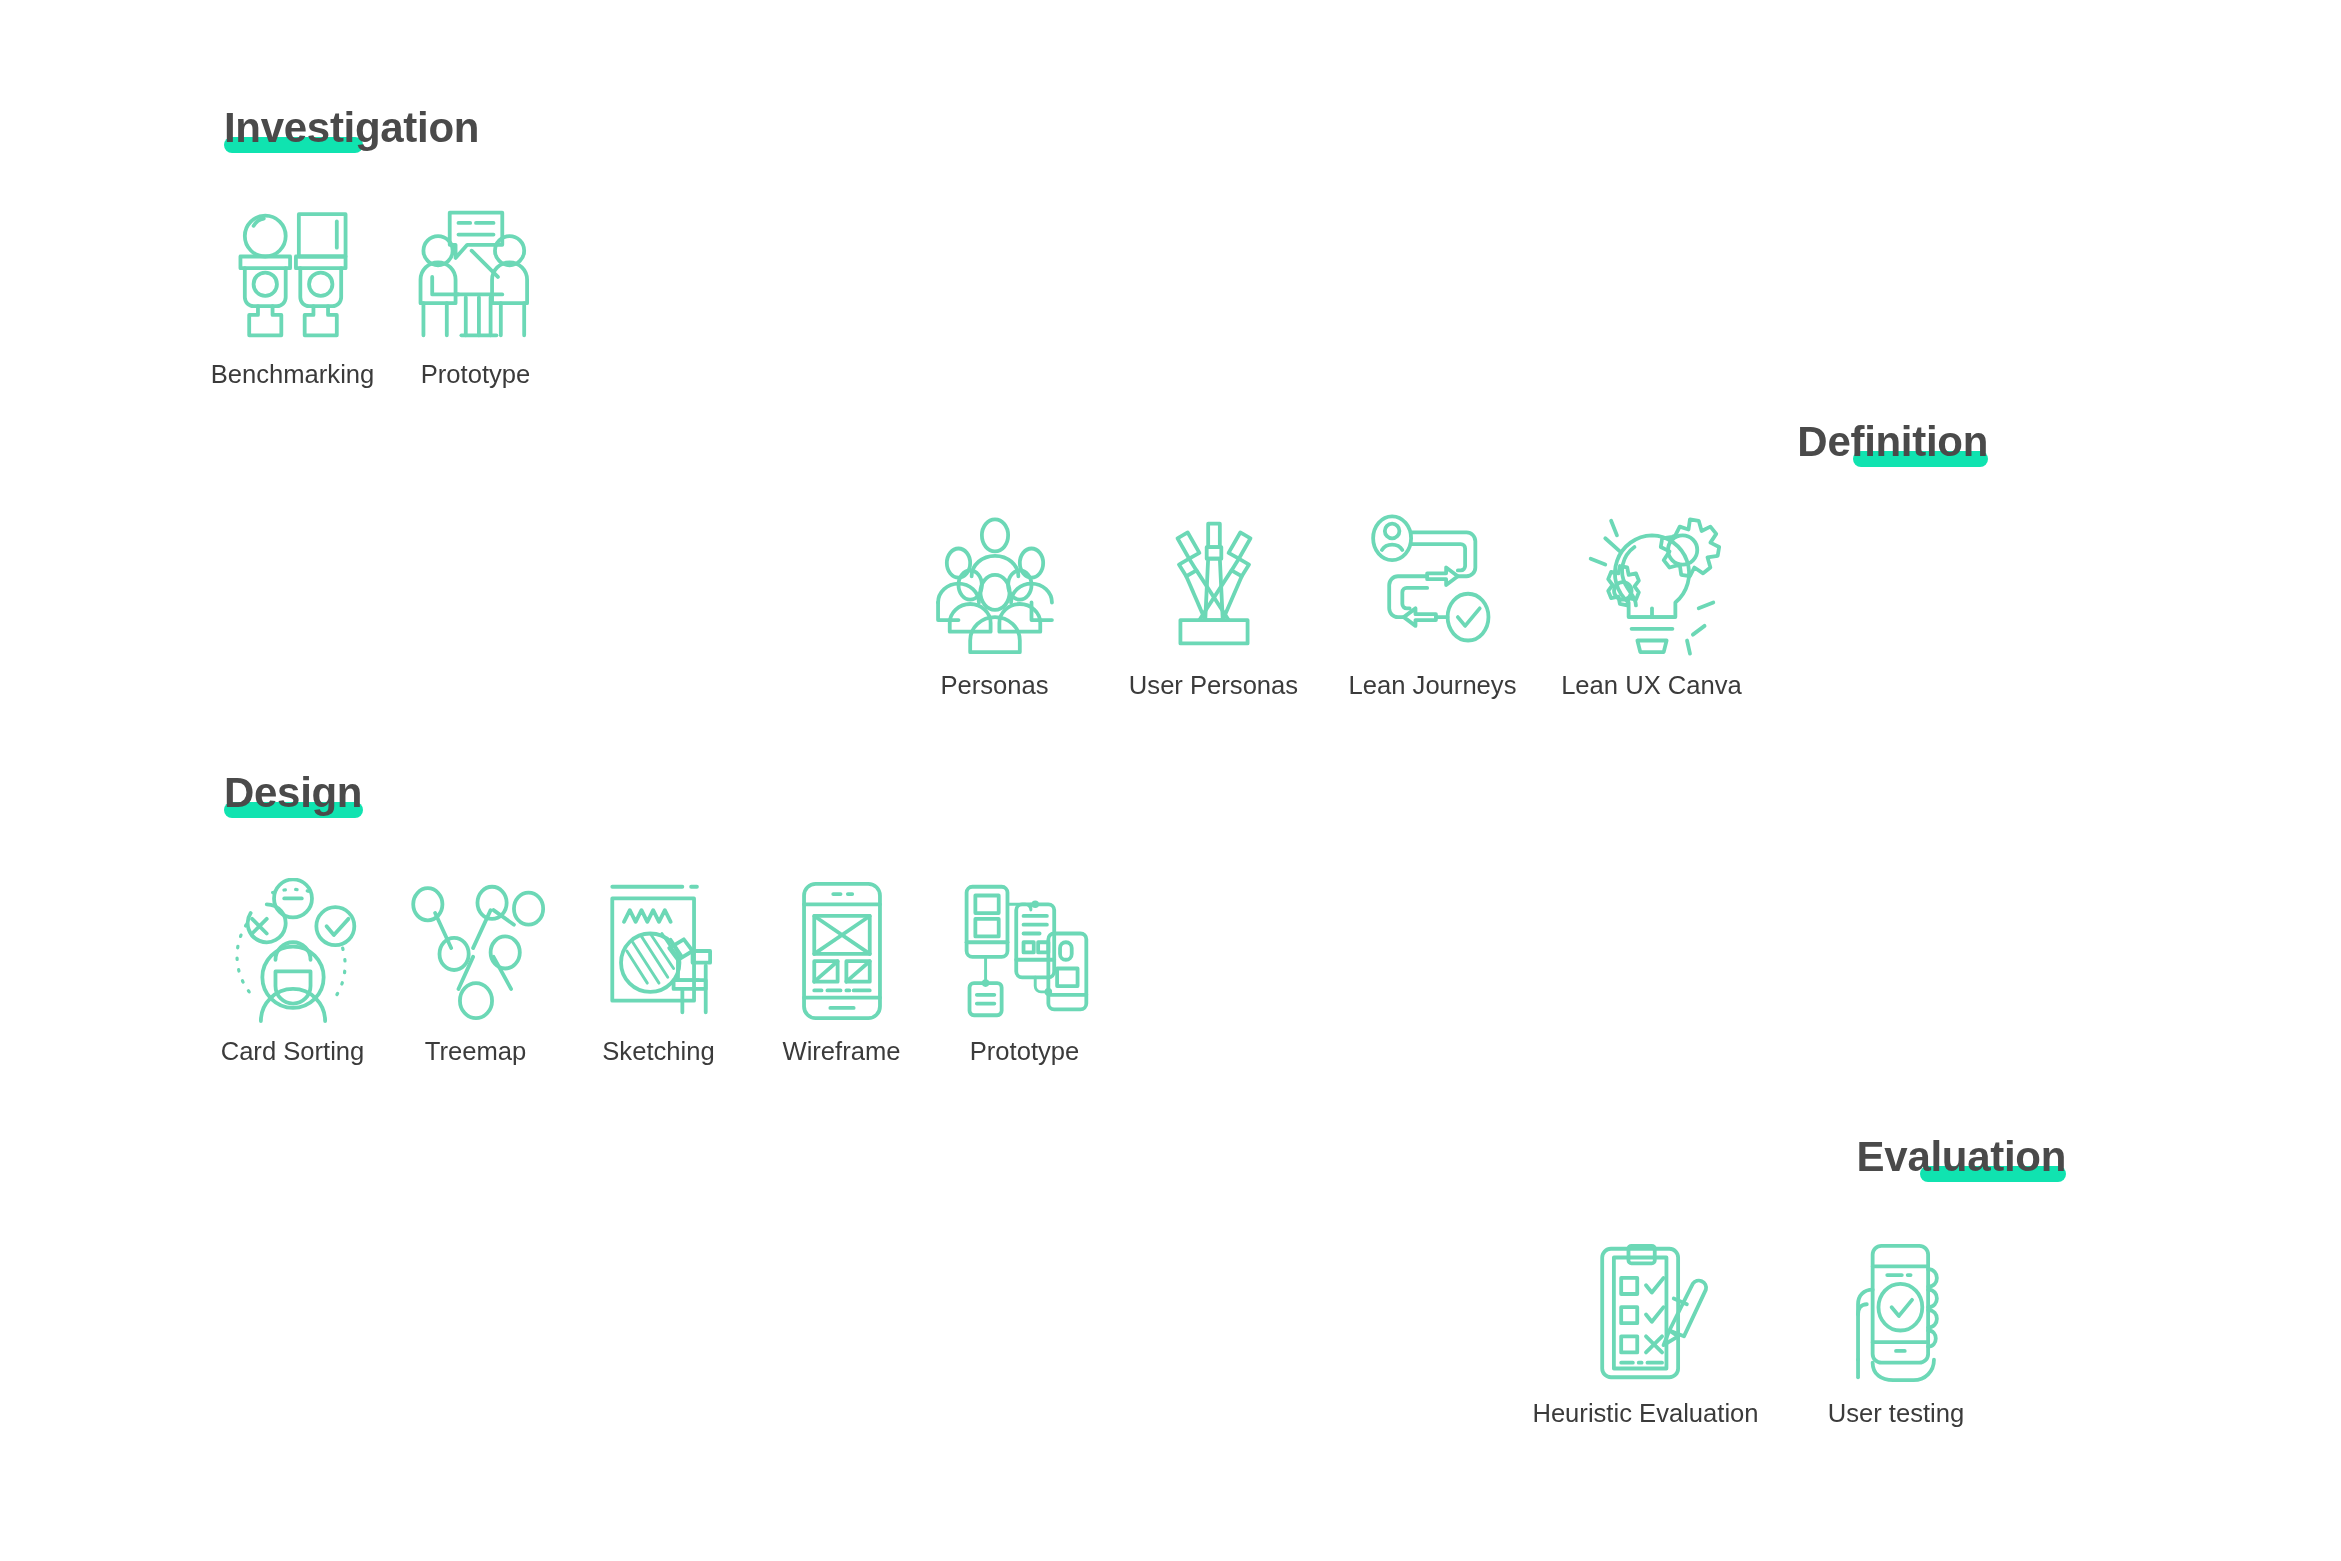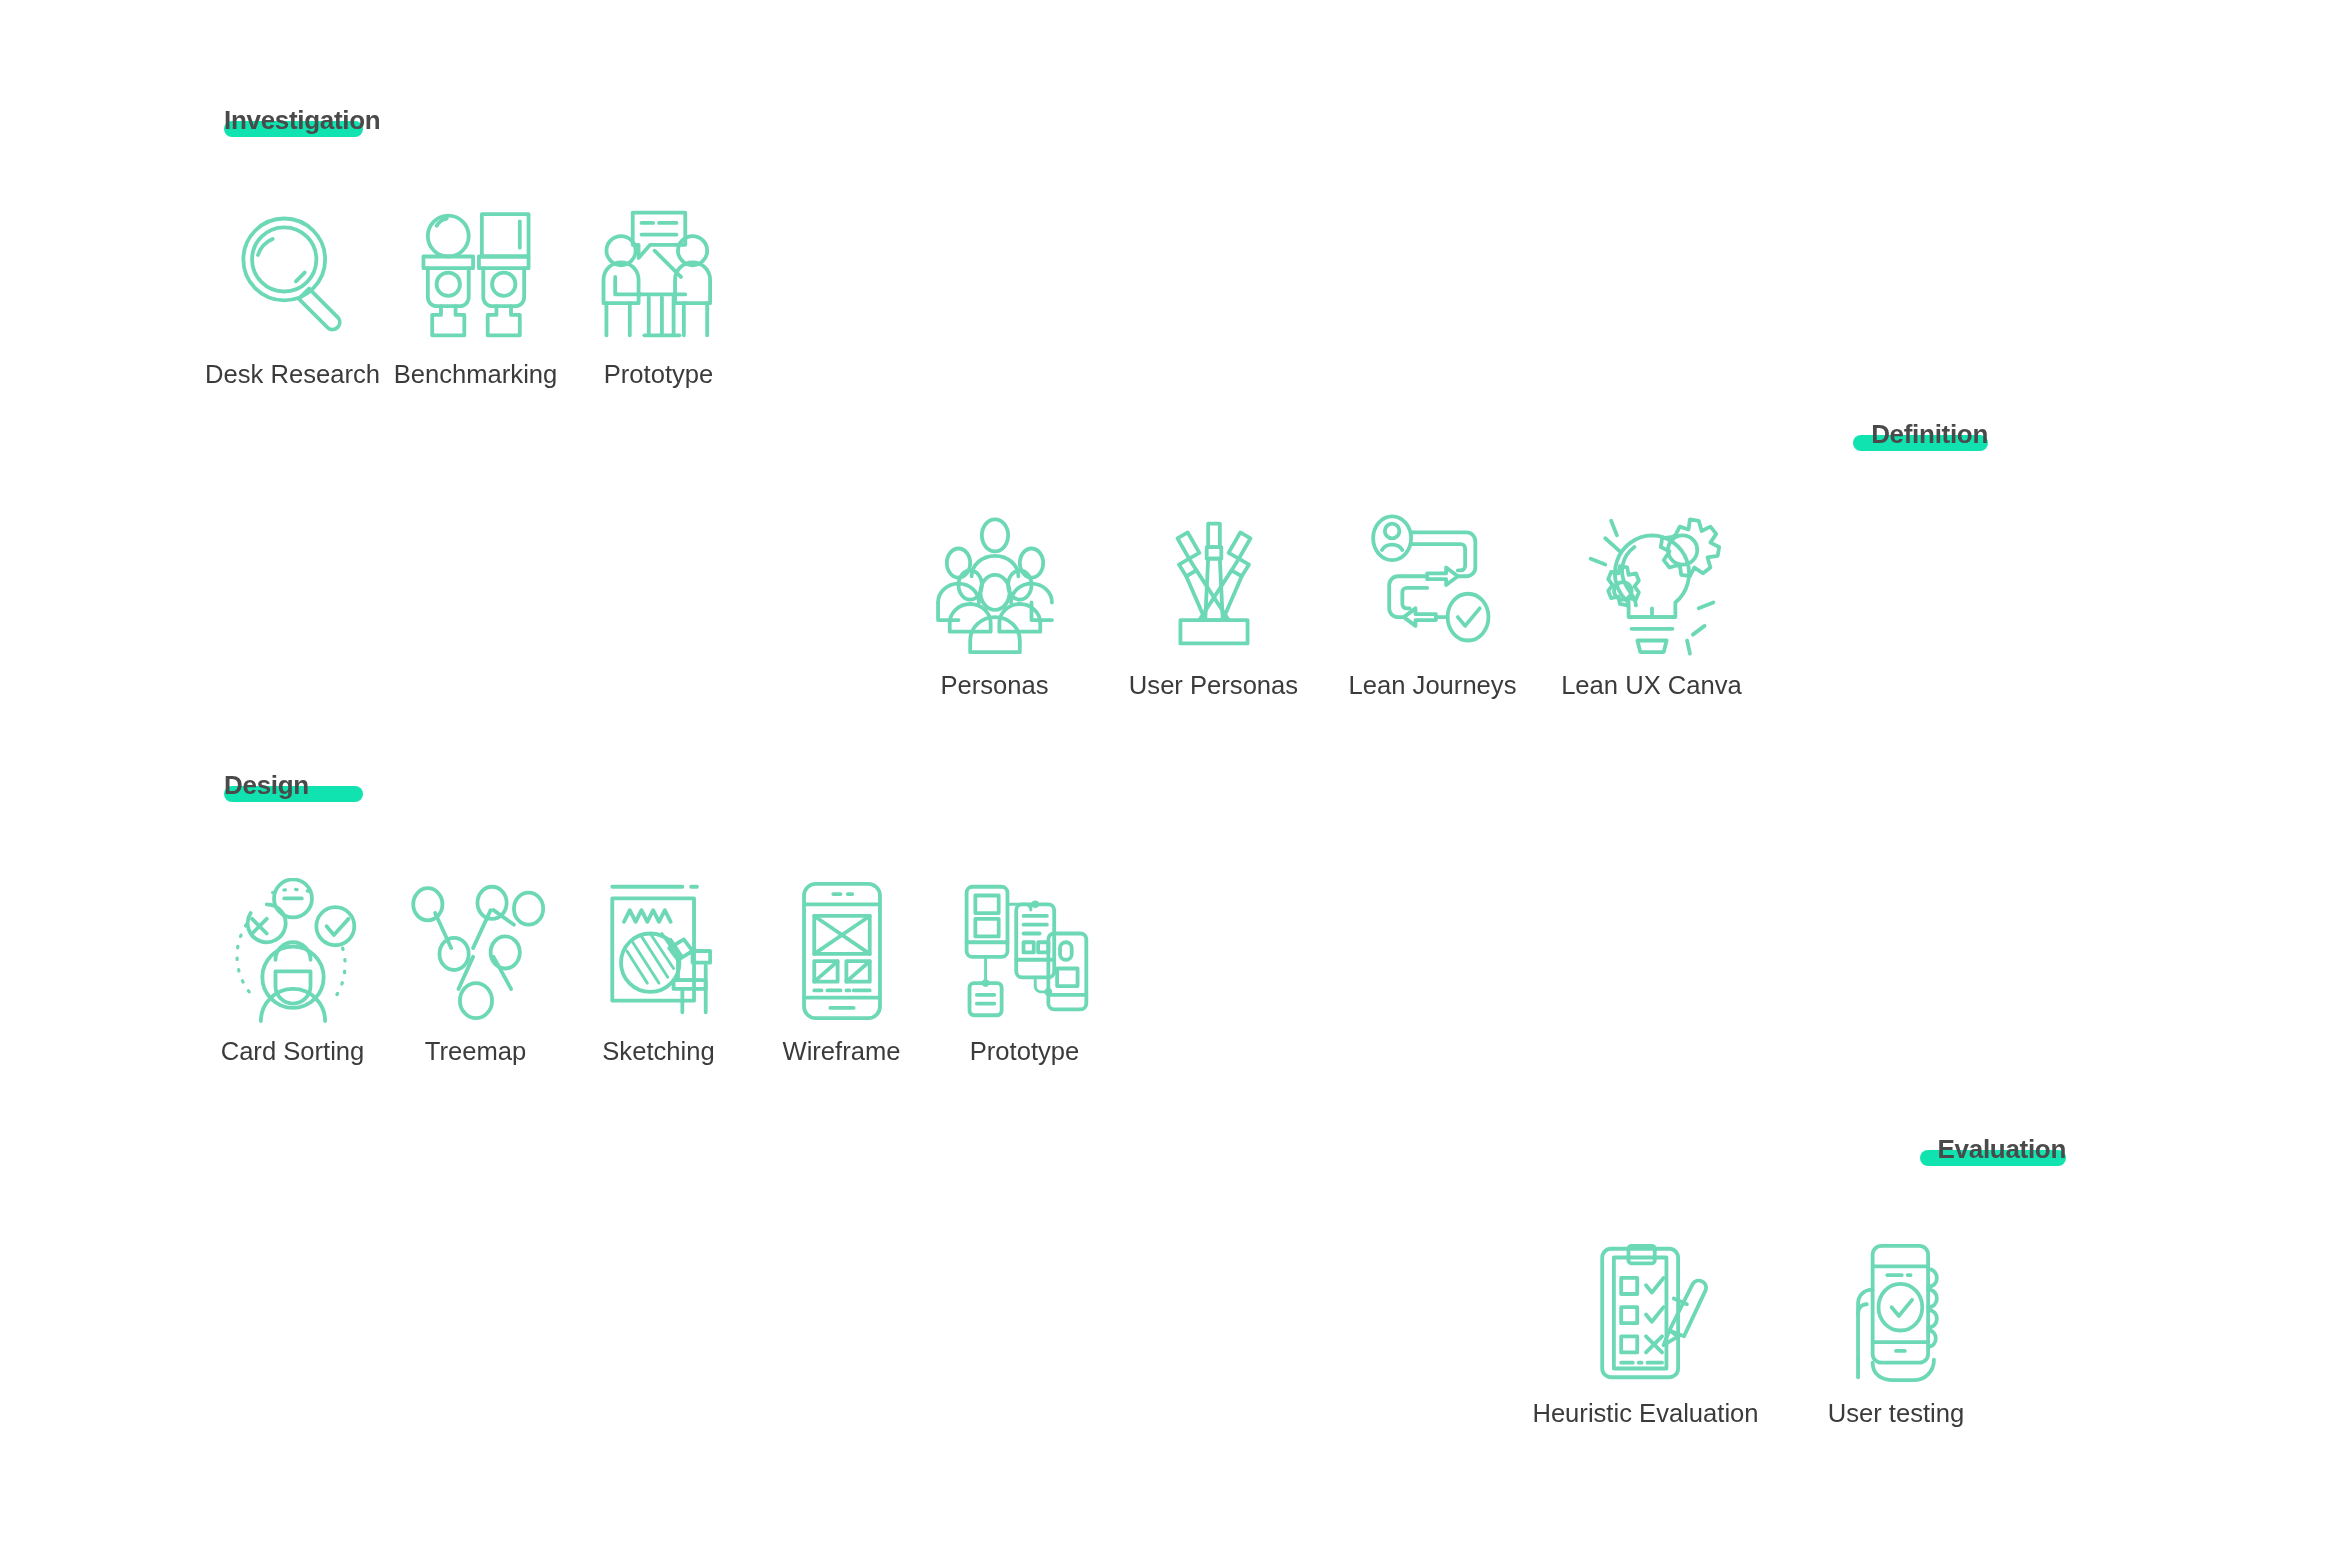--- a/index.html
+++ b/index.html
@@ -16,21 +16,21 @@
   }
 
   #board {
     position: absolute;
     inset: 0;
   }
 
   
   .phase-heading {
     position: absolute;
-    font-size: 26px;
+    font-size: 42px;
     font-weight: 700;
     color: #4a4a4a;
     letter-spacing: -0.3px;
     white-space: nowrap;
     line-height: 1;
   }
   .phase-heading .hl {
     position: absolute;
     left: 0;
     bottom: -3.7px;
@@ -113,32 +113,20 @@
 
 <div id="board">
 
   <div class="phase-heading" style="left:224px; top:107px;">
     <span class="hl" style="width:139px;"></span>
     <span class="txt">Investigation</span>
   </div>
 
   <div class="row" style="left:201px; top:201px;">
 
-    <div class="item">
-      <div class="icon-wrap">
-        <svg viewBox="0 0 100 100" aria-hidden="true">
-          <circle class="ico" cx="44" cy="40" r="28"></circle>
-          <circle class="ico" cx="44" cy="40" r="22"></circle>
-          <path class="ico" d="M36 26a18 18 0 0 0-10 11"></path>
-          <path class="ico" d="M52 55l6-6"></path>
-          <path class="ico" d="M61 60l20 20a5 5 0 0 1-7 7L54 67z"></path>
-        </svg>
-      </div>
-      <div class="label">Desk Research</div>
-    </div>
 
     <div class="item">
       <div class="icon-wrap">
         <svg viewBox="0 0 100 100" aria-hidden="true">
 
           <circle class="ico" cx="31" cy="24" r="14"></circle>
           <path class="ico" d="M23 17a10 10 0 0 1 7-5"></path>
           <rect class="ico" x="14" y="38" width="34" height="8"></rect>
           <path class="ico" d="M17 46v20a6 6 0 0 0 6 6h16a6 6 0 0 0 6-6V46"></path>
           <circle class="ico" cx="31" cy="57" r="8"></circle>

